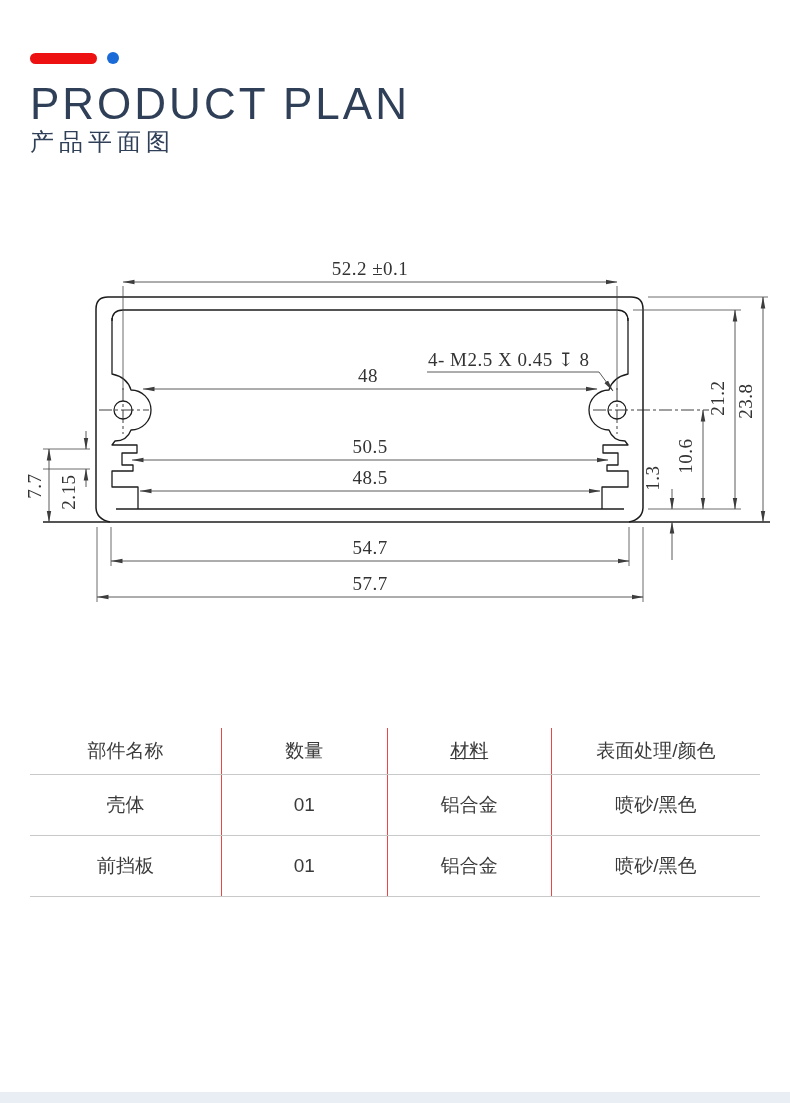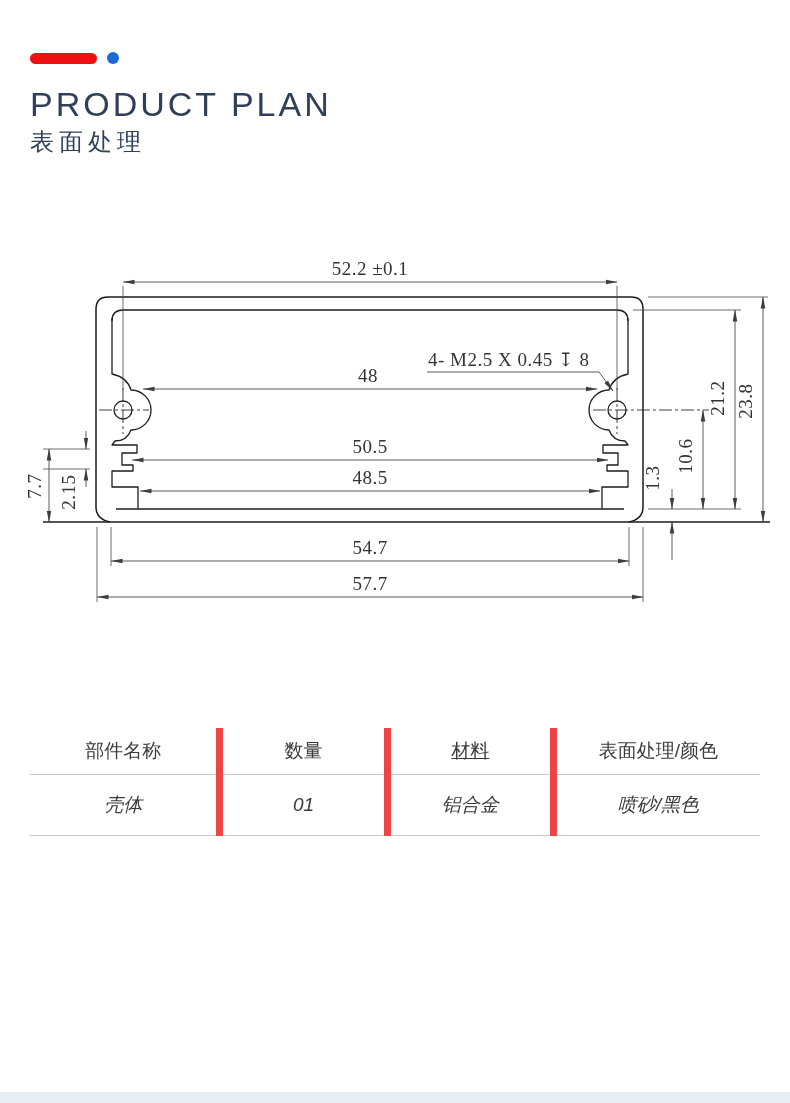--- a/index.html
+++ b/index.html
@@ -6,21 +6,21 @@
   body{
     width:790px;height:1103px;position:relative;background:#ffffff;
     font-family:"Liberation Sans","DejaVu Sans",sans-serif;overflow:hidden;
   }
   
   .hdr{position:absolute;left:30px;top:52px;}
   .hdr-marks{display:flex;align-items:center;height:12px;}
   .red-pill{width:67px;height:11px;border-radius:6px;background:#ee1111;}
   .blue-dot{width:12px;height:12px;border-radius:50%;background:#1a6bd8;margin-left:10px;}
   .title-en{
-    margin-top:22px;font-size:34px;line-height:36px;font-weight:300;
+    margin-top:22px;font-size:44px;line-height:36px;font-weight:300;
     letter-spacing:3px;color:#2e3f57;
   }
   .title-zh{
     margin-top:6px;font-size:24px;line-height:28px;font-weight:500;
     letter-spacing:5px;color:#2e3f57;
   }
   
   svg.drawing{position:absolute;left:0;top:0;}
   .profile{stroke:#1c1c1c;stroke-width:1.5;fill:none;stroke-linejoin:round;}
   .inner{stroke:#1c1c1c;stroke-width:1.3;fill:none;stroke-linejoin:round;}
@@ -31,36 +31,36 @@
     font-family:"Liberation Serif","DejaVu Serif",serif;
     font-size:19px;fill:#333333;letter-spacing:0.5px;
   }
   
   .spec{position:absolute;left:30px;top:728px;width:730px;border-collapse:collapse;}
   .spec th,.spec td{
     font-weight:normal;font-size:19px;color:#3a3a3a;text-align:center;
     border-bottom:1px solid #c9c9c9;padding:0;
   }
   .spec th{height:46px;}
-  .spec td{height:60px;font-style:italic;}
-  .spec th:not(:last-child),.spec td:not(:last-child){border-right:7px solid #ef4444;}
+  .spec td{height:60px;}
+  .spec th:not(:last-child),.spec td:not(:last-child){border-right:1px solid #ef4444;}
   .c1{width:192px;} .c2{width:165px;} .c3{width:164px;text-decoration:underline;} .c4{width:209px;}
   
   .footer-bar{position:absolute;left:0;bottom:0;width:790px;height:11px;background:#e8eef4;}
 </style>
 </head>
 <body>
 
 <div class="hdr">
   <div class="hdr-marks">
     <div class="red-pill" style="background: rgb(238, 17, 17);"></div>
     <div class="blue-dot" style="background: rgb(26, 107, 216);"></div>
   </div>
   <div class="title-en" style="color: rgb(46, 63, 87);">PRODUCT PLAN</div>
-  <div class="title-zh" style="color: rgb(46, 63, 87);">表面处理</div>
+  <div class="title-zh" style="color: rgb(46, 63, 87);">产品平面图</div>
 </div>
 
 <svg class="drawing" width="790" height="660" viewBox="0 0 790 660" aria-label="enclosure cross-section drawing">
   <defs>
     <marker id="arr" viewBox="0 0 12 6" refX="11.5" refY="3" markerWidth="12" markerHeight="6" markerUnits="userSpaceOnUse" orient="auto-start-reverse">
       <path d="M0,0.7 L12,3 L0,5.3 Z" fill="#3d3d3d"></path>
     </marker>
     <path id="sidewall" d="M112,318 L112,374 Q127,377 131,390 A15,15 0 0 1 131,430 Q127,441 115,441
                            L112,445 L137,445 L137,453 L122,453 L122,465 L133,465 L133,471 L112,471
                            L112,487 L138,487 L138,509"></path>
@@ -145,16 +145,22 @@
       <th class="c4">表面处理/颜色</th>
     </tr>
   </thead>
   <tbody>
     <tr>
       <td>壳体</td>
       <td>01</td>
       <td>铝合金</td>
       <td>喷砂/黑色</td>
     </tr>
+    <tr>
+      <td>前挡板</td>
+      <td>01</td>
+      <td>铝合金</td>
+      <td>喷砂/黑色</td>
+    </tr>
   </tbody>
 </table>
 
 <div class="footer-bar" style="background: rgb(232, 238, 244);"></div>
 
 </body></html>

